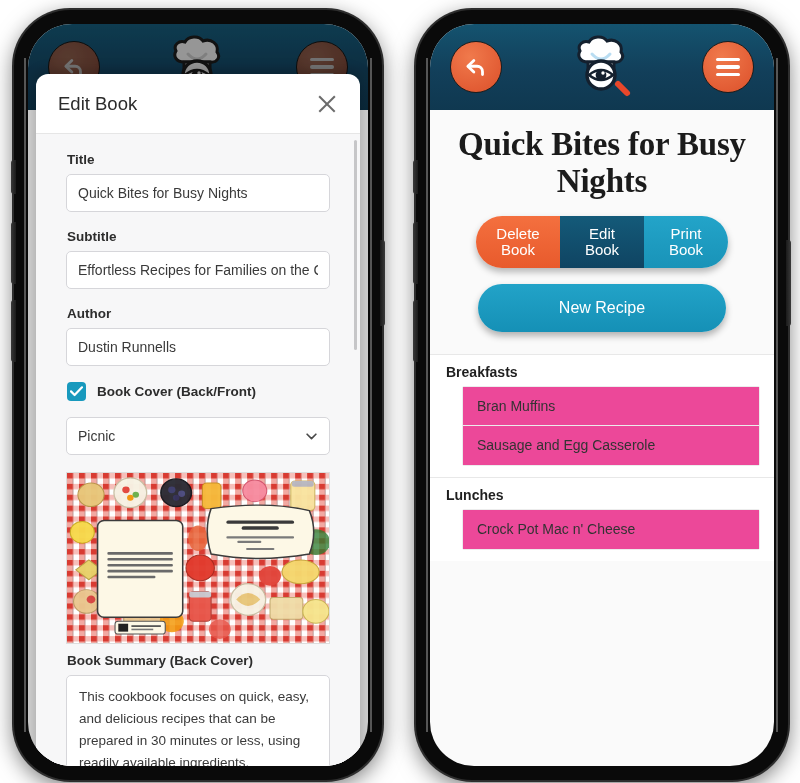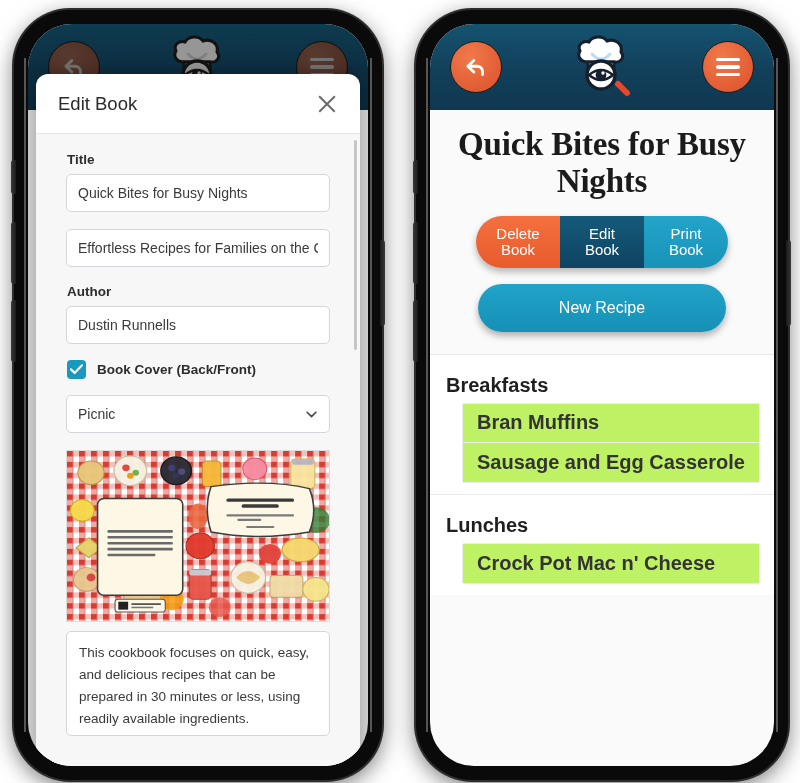--- a/index.html
+++ b/index.html
@@ -193,28 +193,28 @@
     cursor: pointer;
   }
 
   .recipe-scroll { margin-top: 22px; flex: 1; overflow: hidden; }
   .section {
     background: #fff;
     border-top: 1px solid #e8e8e8;
     padding: 9px 14px 11px 14px;
   }
   .section-title {
-    font-size: 20px; font-weight: bold; color: #1f1f1f;
-    margin: 10px 0 6px 2px;
+    font-size: 14px; font-weight: bold; color: #1f1f1f;
+    margin: 0 0 6px 2px;
   }
   .recipe-list { margin-left: 18px; border: 1px solid #ececec; border-radius: 2px; }
   .recipe-item {
     height: 39px; display: flex; align-items: center;
-    padding-left: 14px; font-size: 20px; color: #333;
-    border-bottom: 1px solid #ececec; cursor: pointer; background: #bef264; font-weight: bold;
+    padding-left: 14px; font-size: 14px; color: #333;
+    border-bottom: 1px solid #ececec; cursor: pointer; background: #ec4899;
   }
   .recipe-item:last-child { border-bottom: none; }
 </style>
 </head>
 <body>
 
 <div class="stage">
 
   <div class="phone phone-left">
     <div class="btn-side btn-silence"></div>
@@ -263,20 +263,21 @@
         </div>
 
         <div class="modal-body">
           <div class="modal-scrollbar"></div>
           <div class="form-card">
 
             <div class="field-label">Title</div>
             <input class="text-input" readonly="" value="Quick Bites for Busy Nights" style="">
             <div class="gap"></div>
 
+            <div class="field-label">Subtitle</div>
             <input class="text-input" readonly="" value="Effortless Recipes for Families on the Go" style="">
             <div class="gap"></div>
 
             <div class="field-label">Author</div>
             <input class="text-input" readonly="" value="Dustin Runnells" style="">
 
             <div class="check-row">
               <div class="checkbox">
                 <svg width="13" height="11" viewBox="0 0 13 11">
                   <path d="M1 5.4 L4.6 9 L12 1.3" fill="none" stroke="#fff" stroke-width="2.2" stroke-linecap="round" stroke-linejoin="round"></path>
@@ -358,20 +359,21 @@
                 <rect x="146" y="48" width="62" height="3.4" rx="1.6"></rect>
                 <rect x="160" y="54" width="34" height="3.4" rx="1.6"></rect>
               </g>
               <g fill="#7a7a7a">
                 <rect x="146" y="64" width="62" height="2.2" rx="1"></rect>
                 <rect x="156" y="68.5" width="22" height="2.2" rx="1"></rect>
                 <rect x="164" y="76" width="26" height="2" rx="1"></rect>
               </g>
             </svg>
 
+            <div class="field-label">Book Summary (Back Cover)</div>
             <textarea class="summary-box" readonly="" style="">This cookbook focuses on quick, easy, and delicious recipes that can be prepared in 30 minutes or less, using readily available ingredients.</textarea>
           </div>
         </div>
       </div>
     </div>
   </div>
 
   <div class="phone phone-right">
     <div class="btn-side btn-silence"></div>
     <div class="btn-side btn-volup"></div>

